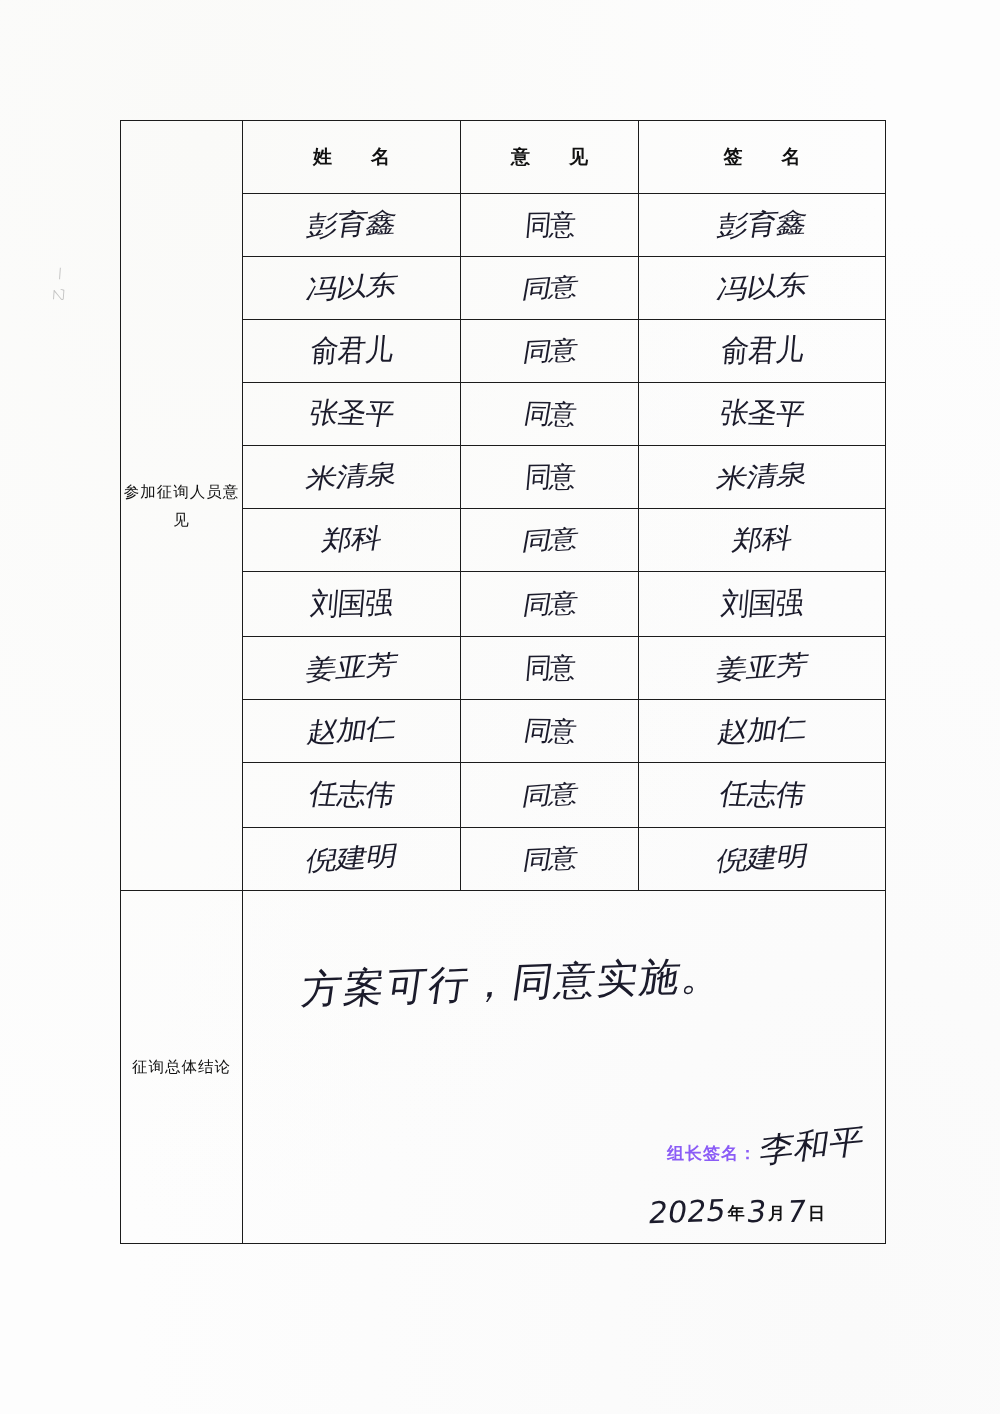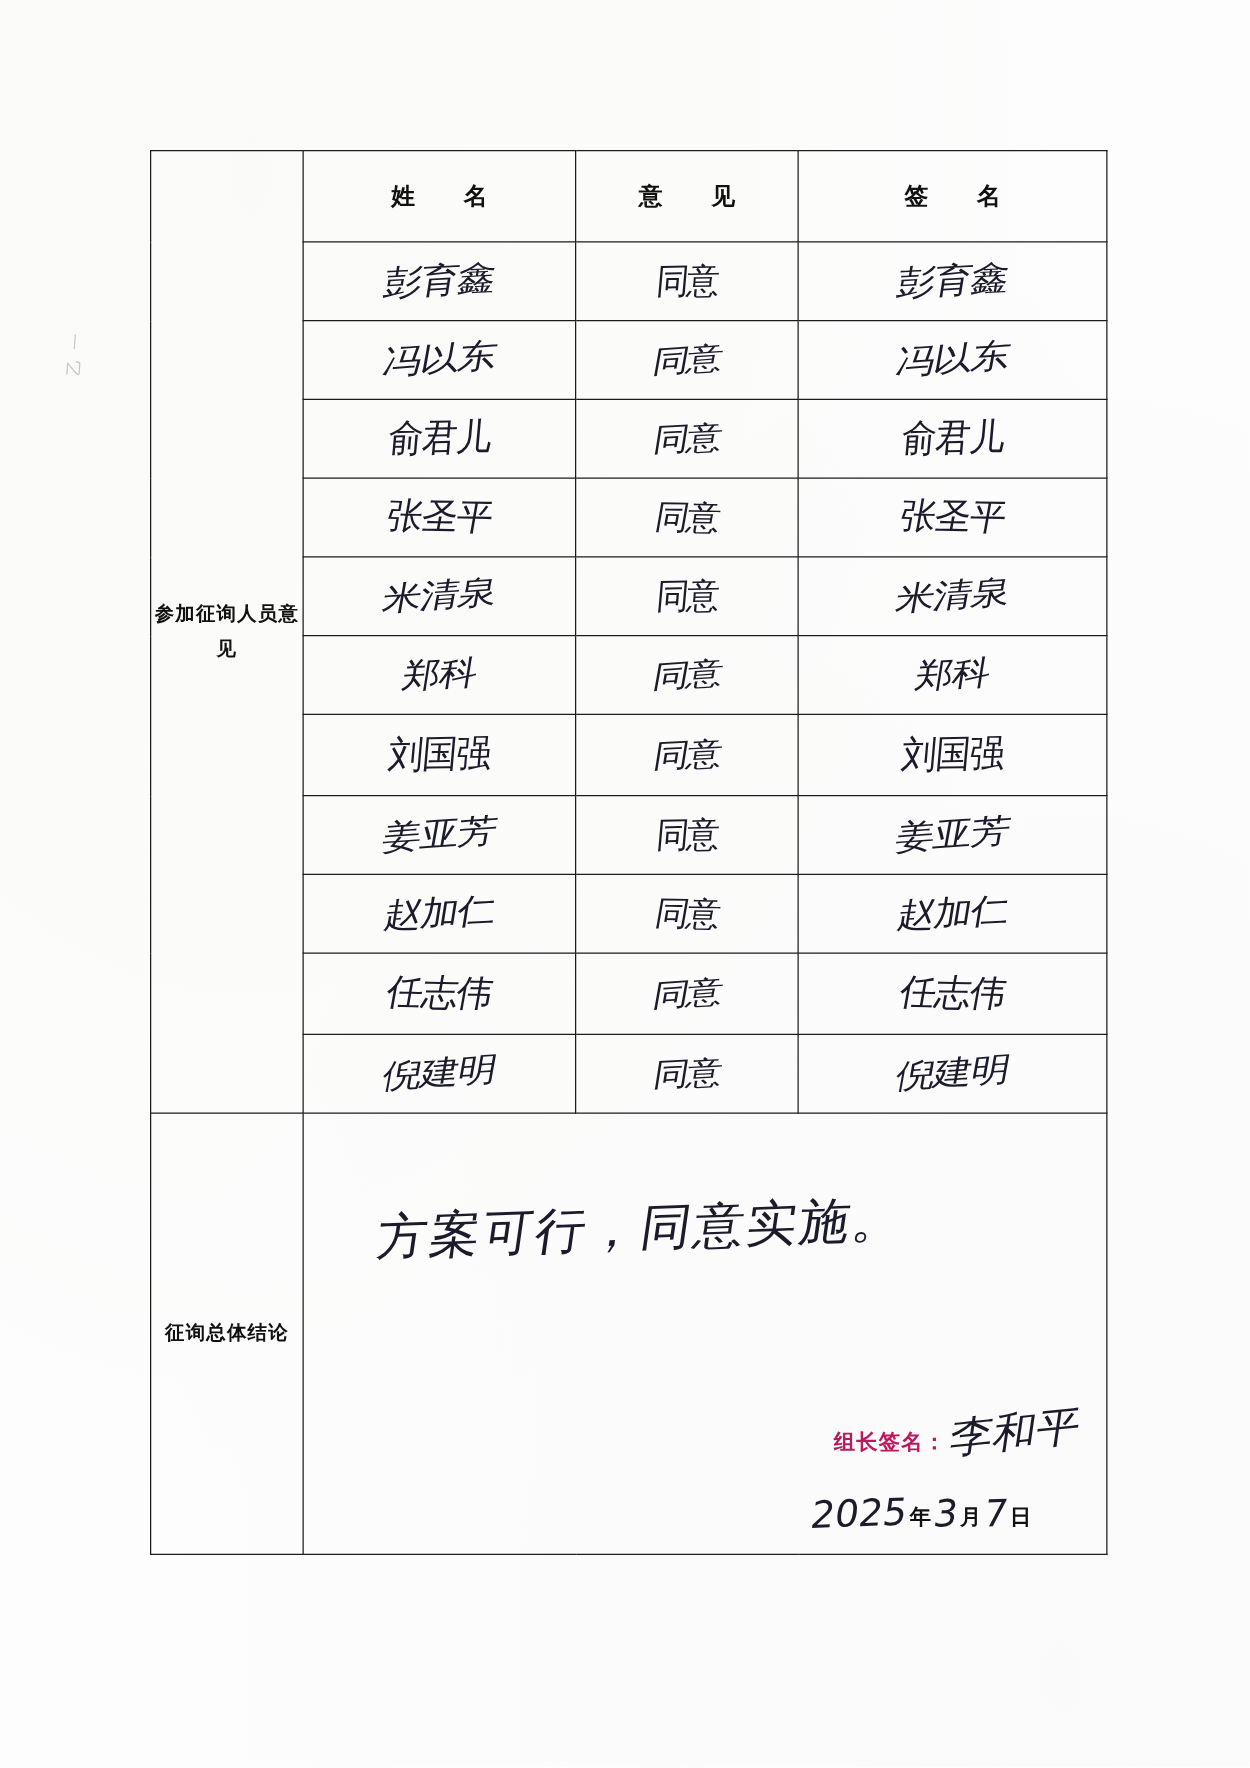--- a/index.html
+++ b/index.html
@@ -63,21 +63,21 @@
   .col-opinion { width: 178px; }
   .col-sign    { width: 247px; }
 
   .row-label {
     text-align: center;
     font-size: 15.5px;
     color: #111;
     line-height: 1.75;
     letter-spacing: 1px;
     font-family: "Liberation Serif", serif;
-    font-weight: 700;
+    font-weight: 400;
     padding: 0 6px;
   }
   .hdr {
     height: 72px;
     text-align: center;
     font-size: 19px;
     letter-spacing: 10px;
     text-indent: 10px;
     color: #111;
     font-family: "Liberation Serif", serif;
@@ -135,21 +135,21 @@
   .leader-line {
     position: absolute;
     right: 22px;
     bottom: 74px;
     display: flex;
     align-items: flex-end;
     gap: 4px;
   }
   .leader-label {
     font-size: 17px;
-    color: #be185d;
+    color: #8b5cf6;
     font-family: "Liberation Serif", serif;
     font-weight: 600;
     letter-spacing: 1px;
     padding-bottom: 4px;
   }
   .leader-sign {
     font-size: 34px;
     color: #1b1b2b;
     font-family: "DejaVu Sans", sans-serif;
     transform: skewX(-14deg) rotate(-6deg);

